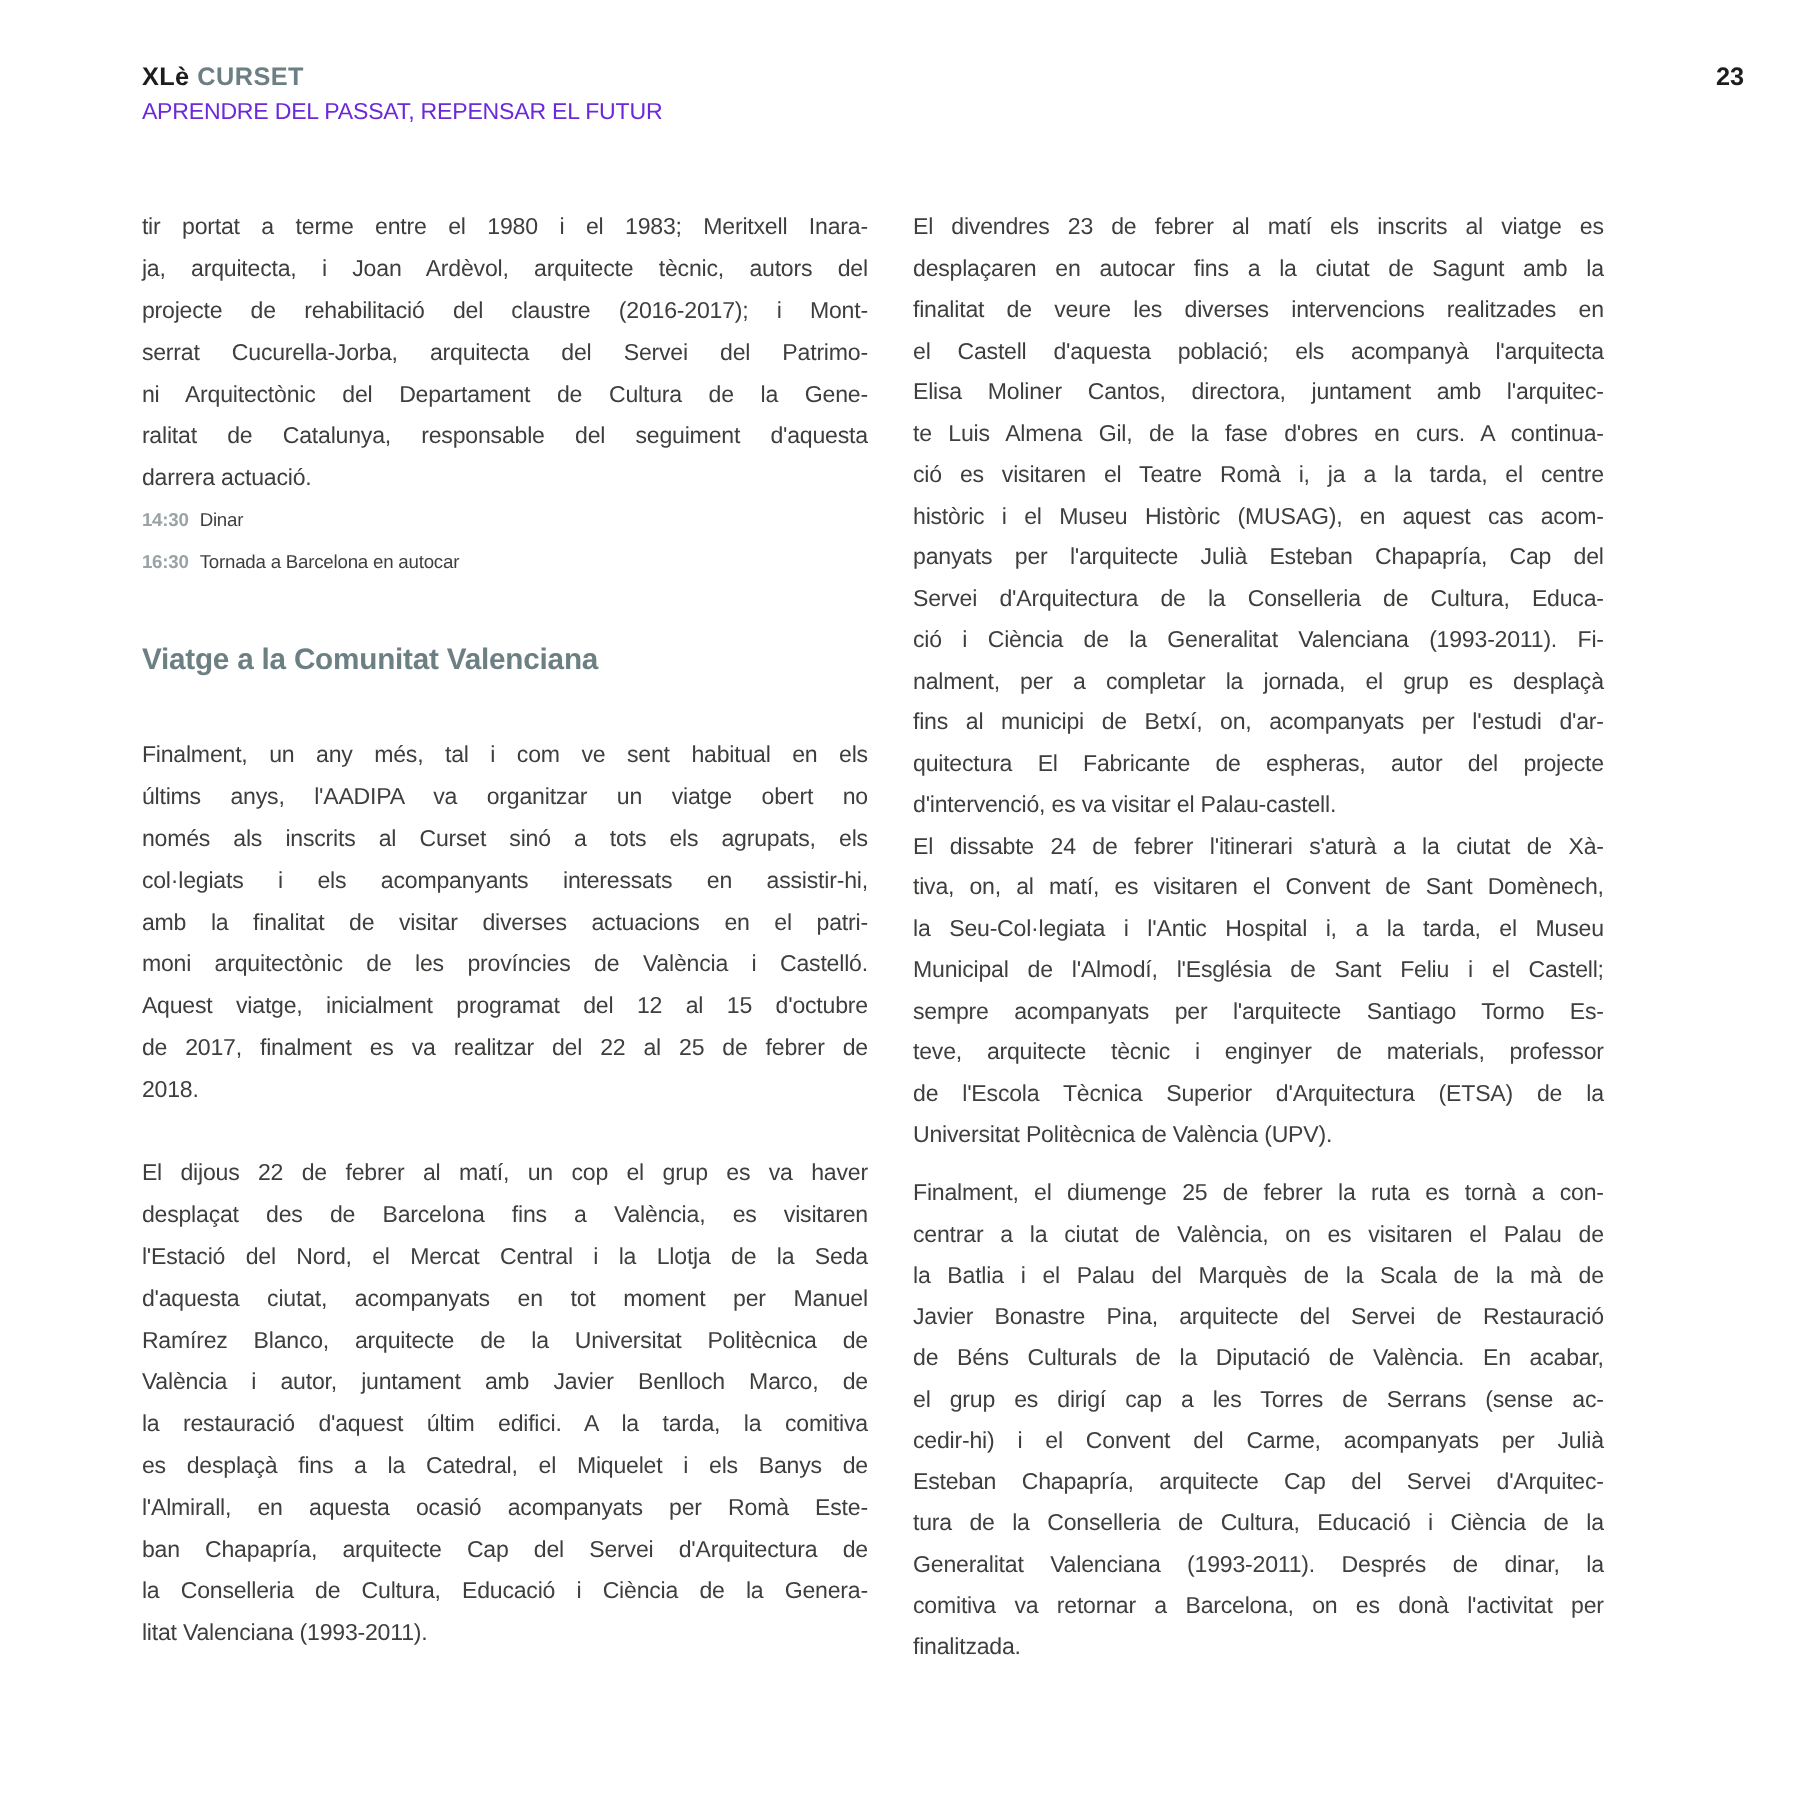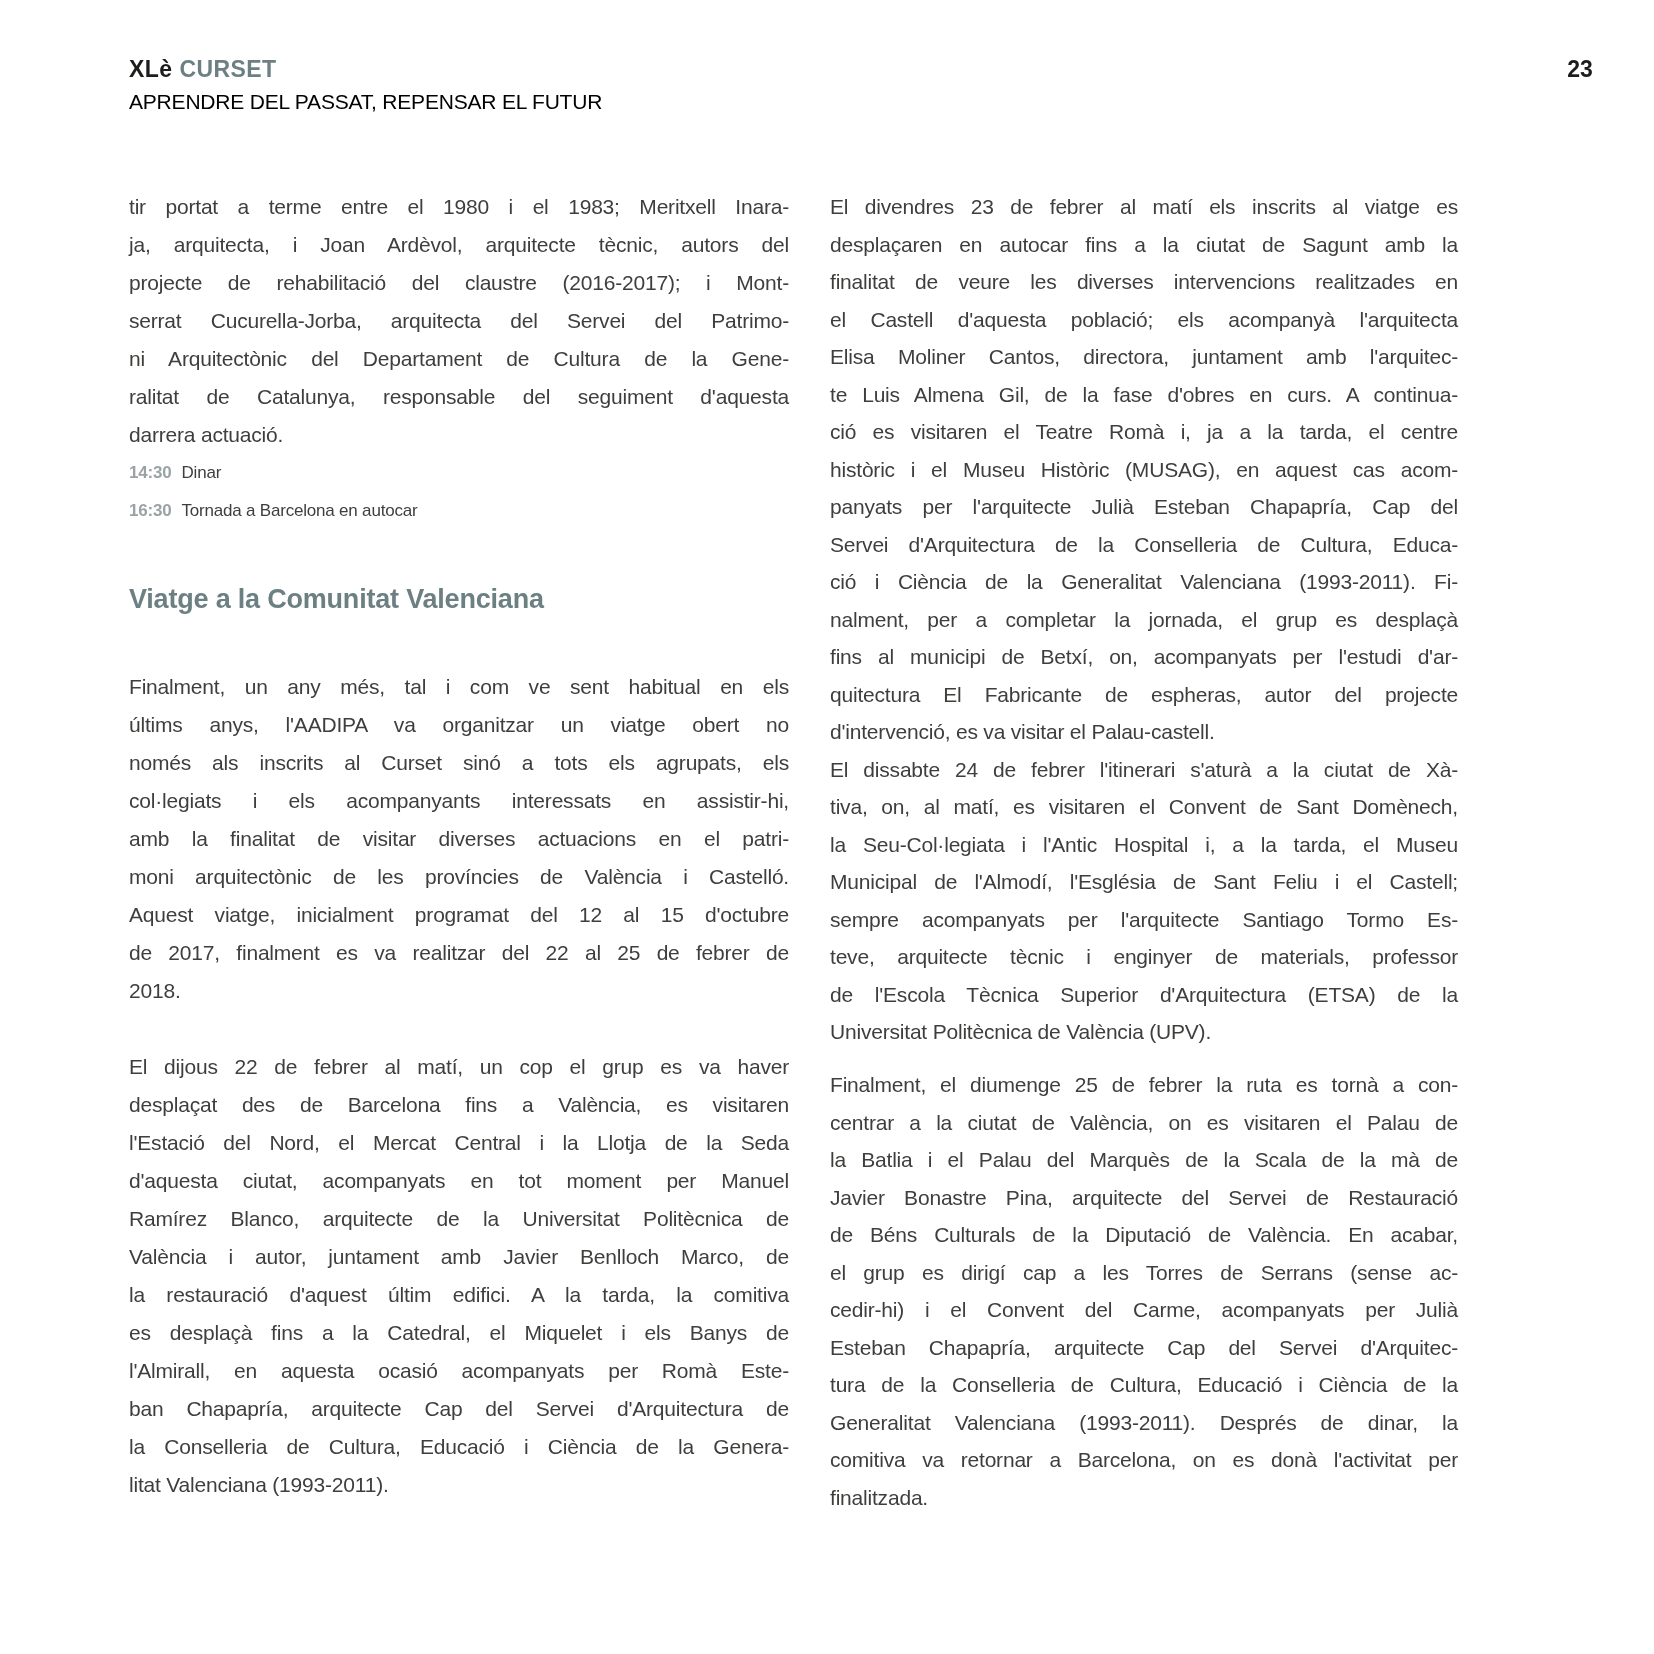--- a/index.html
+++ b/index.html
@@ -4,22 +4,22 @@
 <style>
   html,body { margin:0; padding:0; background:#ffffff; }
   .page {
     position:relative; width:1654px; height:1654px; background:#ffffff;
     font-family:"Liberation Sans", sans-serif; overflow:hidden;
     --ink:#3e3e3d; --accent:#6c8084; --time:#99a3a5; --black:#1d1d1b;
   }
   .header { position:absolute; left:129px; top:56px; }
   .header-line1 { font-size:23px; font-weight:bold; color:var(--black); letter-spacing:0.4px; }
   .header-line1 .suffix { color:var(--accent); margin-left:7px;text-align:right; }
-  .header-line2 { font-size:21px; color:#000000; margin-top:7px; letter-spacing:-0.2px; }
-  .page-number { position:absolute; left:1560px; top:56px; width:40px; text-align:center;
+  .header-line2 { font-size:21px; color:#6d28d9; margin-top:7px; letter-spacing:-0.2px; }
+  .page-number { position:absolute; left:1560px; top:56px; width:40px; text-align:left;
     font-size:23px; font-weight:bold; color:var(--black); }
 
   .block { position:absolute; font-size:21px; color:var(--ink); letter-spacing:-0.2px; }
   .block .line { text-align:justify; text-align-last:justify; white-space:normal; }
   .block .line.flush { text-align-last:left; }
   .lh-left .line { line-height:38px; height:38px; }
   .lh-right .line { line-height:37.5px; height:37.5px; }
 
   .lp1 { left:129px; top:188px; width:660px; }
   .schedule { position:absolute; left:129px; top:454px; width:660px; font-size:17px;

